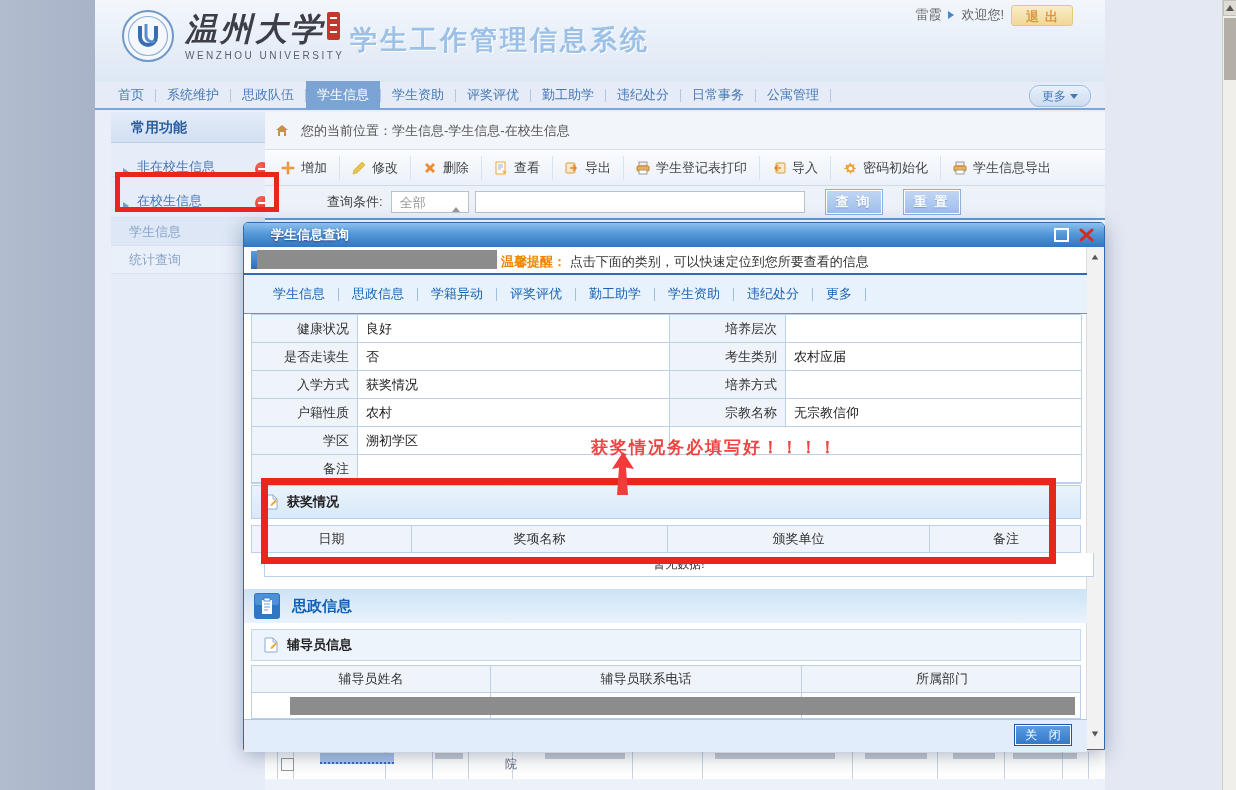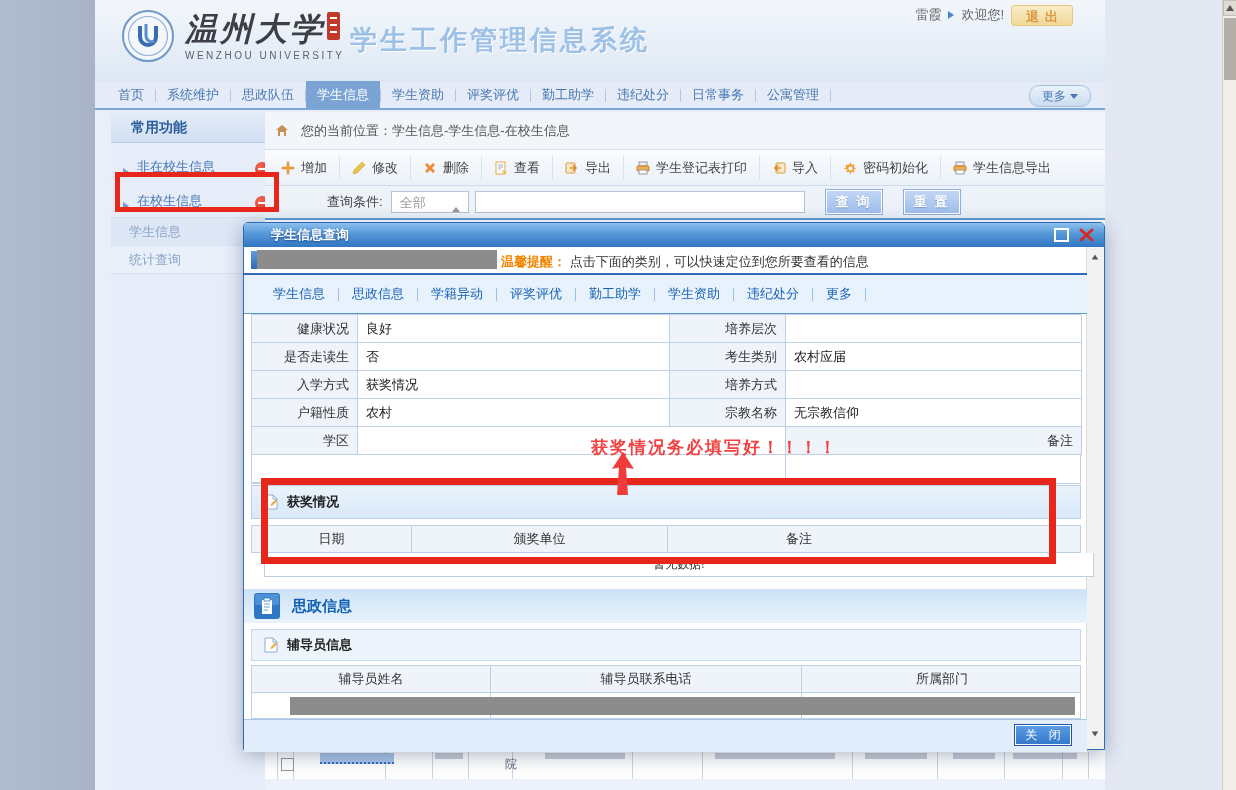--- a/index.html
+++ b/index.html
@@ -374,36 +374,38 @@
         <div class="fc fv">获奖情况</div>
         <div class="fc fl">培养方式</div>
         <div class="fc fv"></div>
 
         <div class="fc fl">户籍性质</div>
         <div class="fc fv">农村</div>
         <div class="fc fl">宗教名称</div>
         <div class="fc fv">无宗教信仰</div>
 
         <div class="fc fl">学区</div>
+        <div class="fc fv">溯初学区</div>
         <div class="fc fv span2"></div>
 
         <div class="fc fl">备注</div>
         <div class="fc fv span3"></div>
       </div>
 
       <div class="abs sec-award">
         <svg class="ic" width="14" height="16" viewBox="0 0 14 16">
             <path d="M1 1h8l4 4v10H1z" fill="#fff" stroke="#8aaed0"></path>
             <path d="M9 1v4h4" fill="none" stroke="#8aaed0"></path>
             <path d="M7 10l4.5-4.5L13 7l-4.5 4.5-2 .5z" fill="#f0a838"></path>
           </svg>
         <span class="sec-title-sm">获奖情况</span>
       </div>
       <div class="abs award-head">
         <div class="hc">日期</div>
+        <div class="hc">奖项名称</div>
         <div class="hc">颁奖单位</div>
         <div class="hc">备注</div>
       </div>
       <div class="abs empty-row">暂无数据!</div>
       <div class="redbox redbox-award"></div>
 
       <div class="abs sec-szxx">
         <svg class="ic" width="26" height="26" viewBox="0 0 26 26">
             <rect width="26" height="26" rx="3" fill="#2f77c2"></rect>
             <rect x="1" y="1" width="24" height="11" rx="2" fill="#5c9cde" opacity=".7"></rect>

